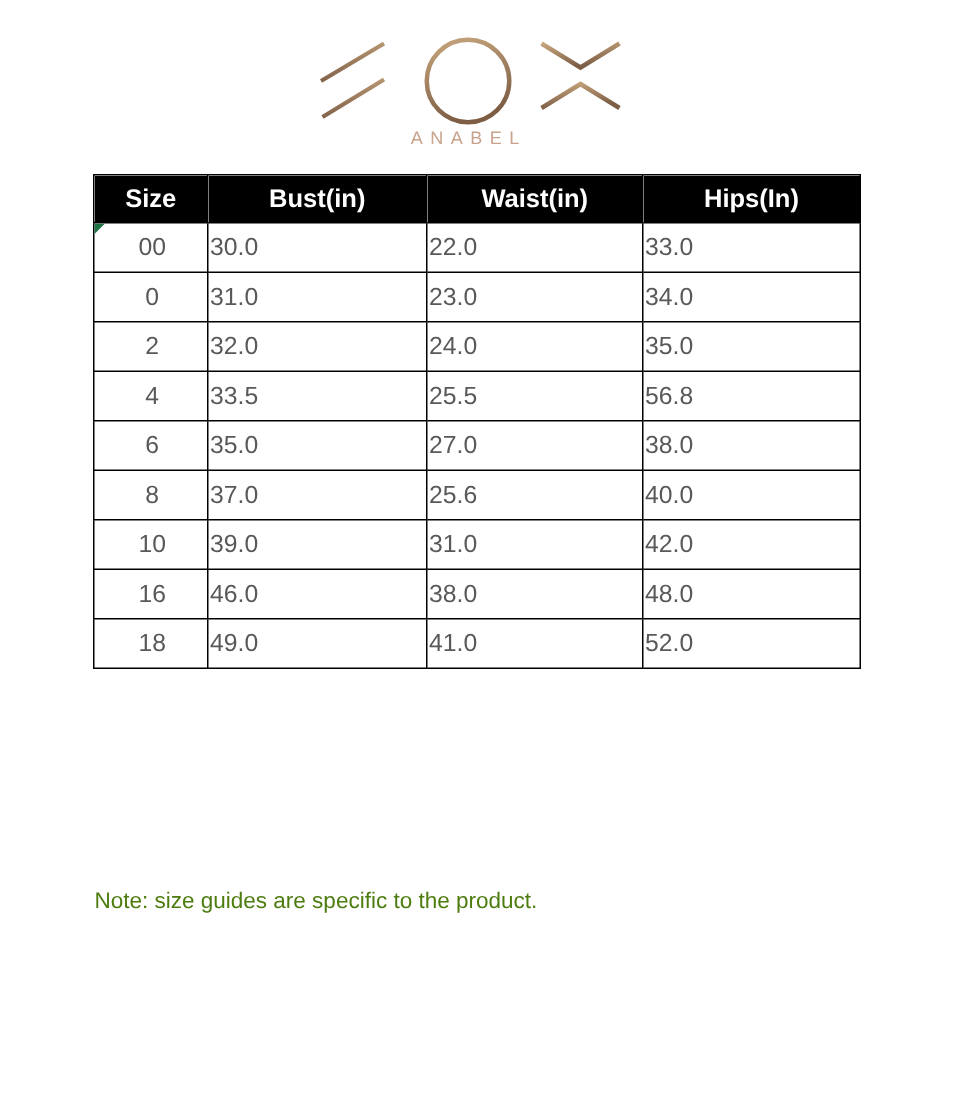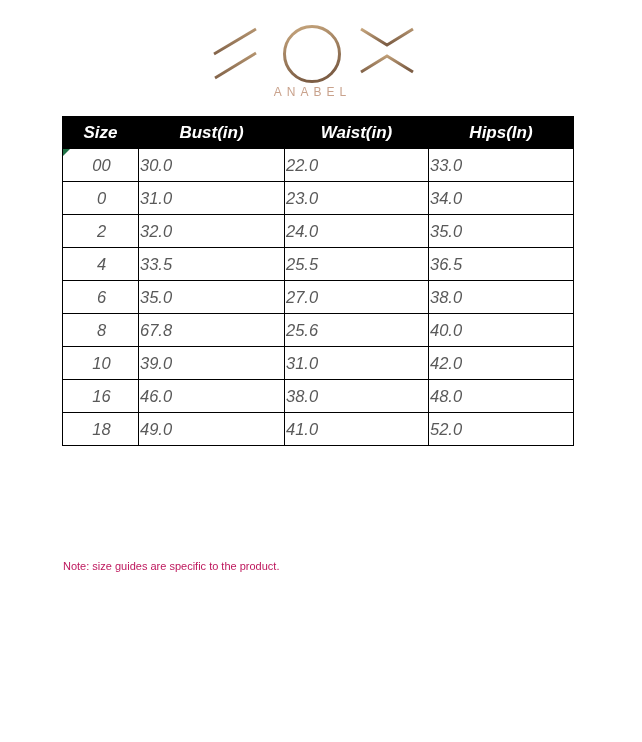--- a/index.html
+++ b/index.html
@@ -37,21 +37,20 @@
   }
 
   
   .size-chart {
     position: absolute;
     left: 62px;
     top: 116px;
     border-collapse: collapse;
     table-layout: fixed;
     width: 511px;
-    font-style: italic;
   }
   .size-chart th, .size-chart td {
     border: 1.5px solid var(--border-color, #000000);
     box-sizing: border-box;
     overflow: hidden;
   }
   .size-chart thead tr { height: 32px; }
   .size-chart tbody tr { height: 33px; }
   .size-chart th {
     background: var(--header-bg, #000000);
@@ -84,23 +83,23 @@
     width: 0;
     height: 0;
     border-top: 7px solid var(--marker-color, #1e7145);
     border-right: 7px solid transparent;
   }
 
   
   .note-text {
     position: absolute;
     left: 63px;
-    top: 560px;
-    font-size: 11px;
-    color: #be185d;
+    top: 592px;
+    font-size: 15px;
+    color: #4d7c0f;
   }
 </style>
 </head>
 <body>
 
 <div class="page">
 
   <svg class="logo-svg" viewBox="0 0 235 68" fill="none">
     <defs>
       <linearGradient id="bronze" x1="0" y1="0" x2="0.3" y2="1">
@@ -156,31 +155,31 @@
         <tr>
           <td class="size-cell">2</td>
           <td class="value-cell">32.0</td>
           <td class="value-cell">24.0</td>
           <td class="value-cell">35.0</td>
         </tr>
         <tr>
           <td class="size-cell">4</td>
           <td class="value-cell">33.5</td>
           <td class="value-cell">25.5</td>
-          <td class="value-cell">36.5</td>
+          <td class="value-cell">56.8</td>
         </tr>
         <tr>
           <td class="size-cell">6</td>
           <td class="value-cell">35.0</td>
           <td class="value-cell">27.0</td>
           <td class="value-cell">38.0</td>
         </tr>
         <tr>
           <td class="size-cell">8</td>
-          <td class="value-cell">67.8</td>
+          <td class="value-cell">37.0</td>
           <td class="value-cell">25.6</td>
           <td class="value-cell">40.0</td>
         </tr>
         <tr>
           <td class="size-cell">10</td>
           <td class="value-cell">39.0</td>
           <td class="value-cell">31.0</td>
           <td class="value-cell">42.0</td>
         </tr>
         <tr>

